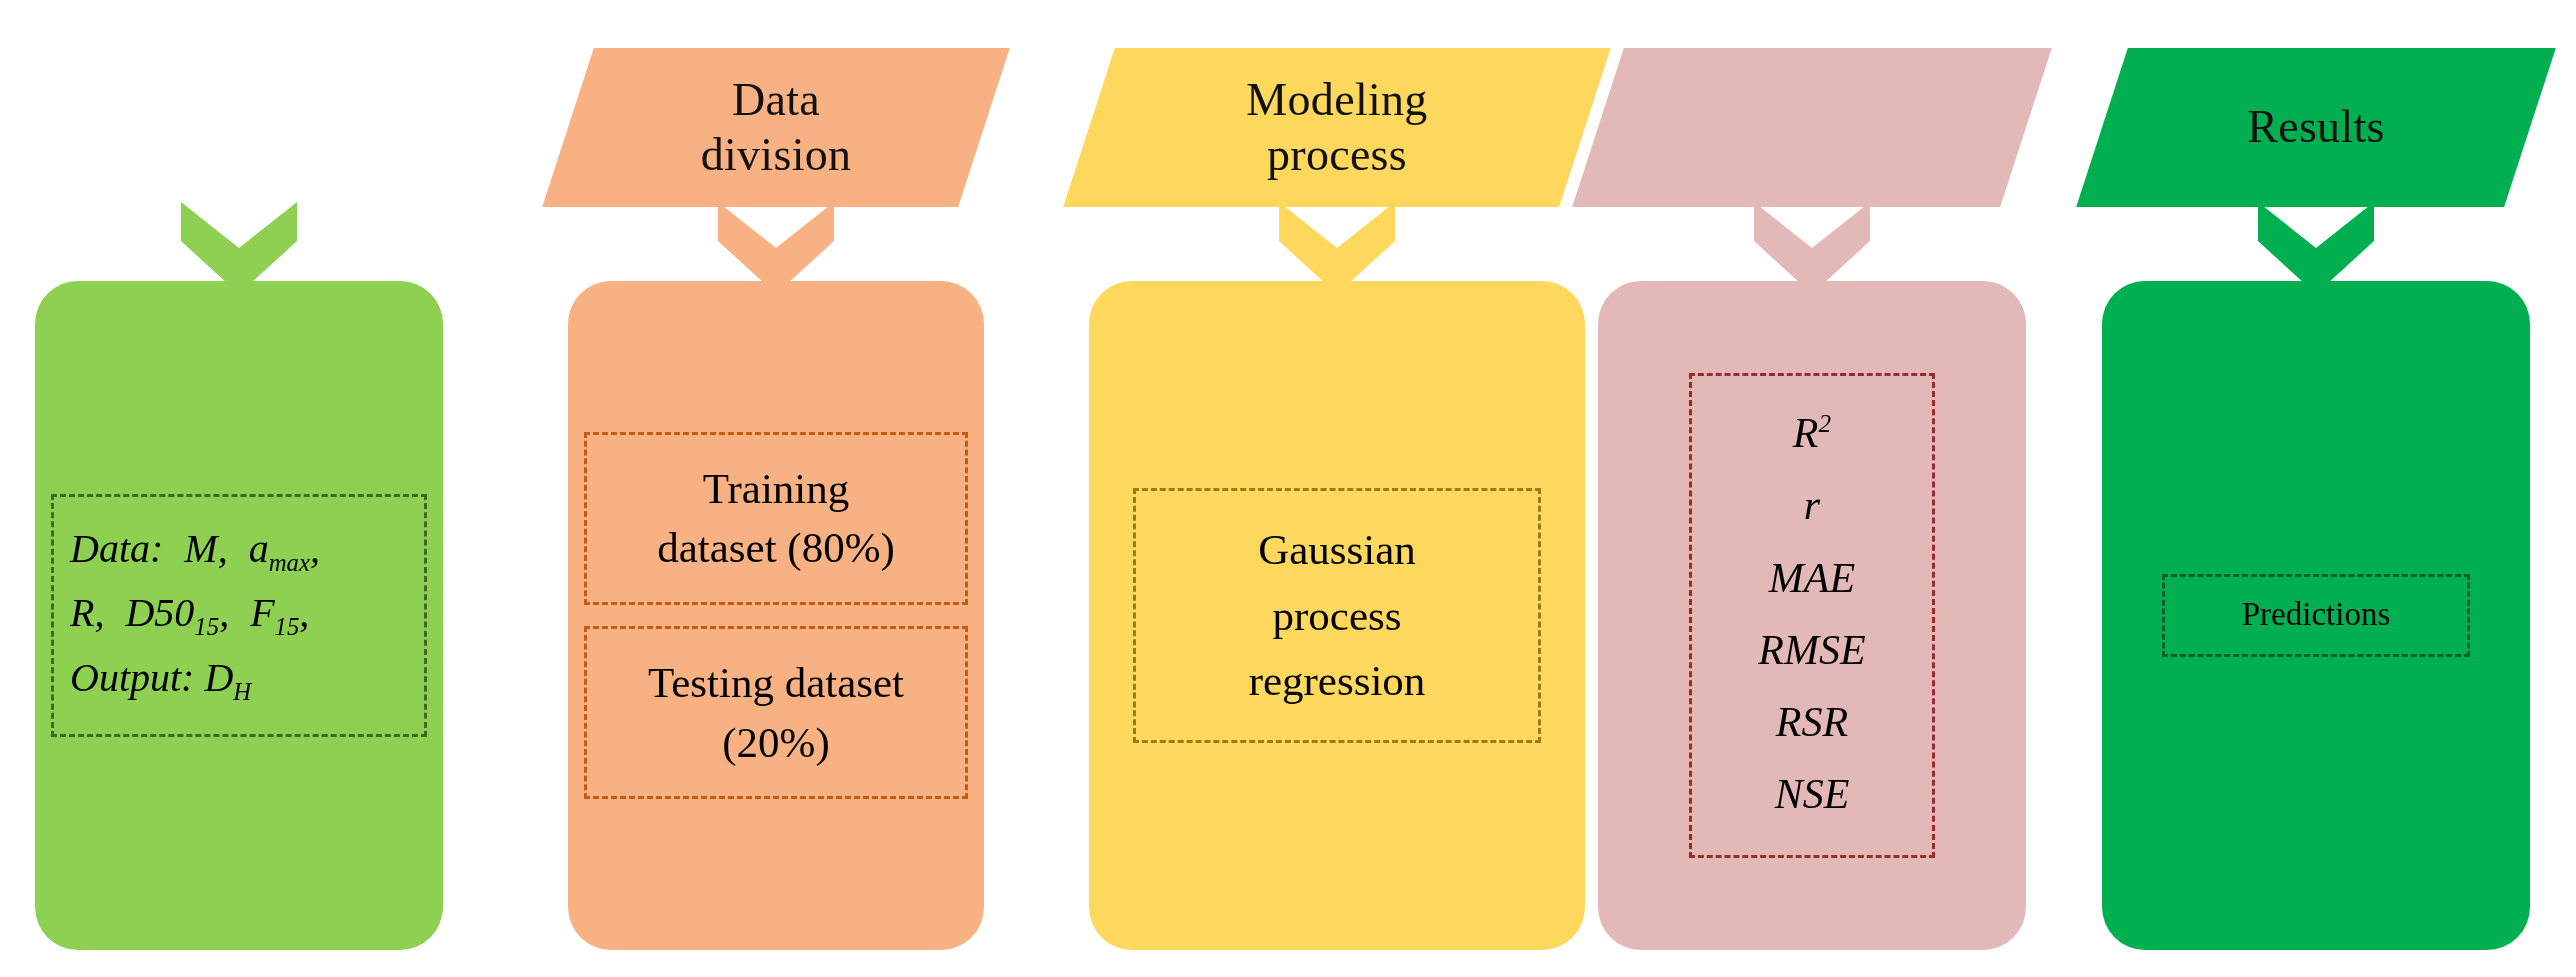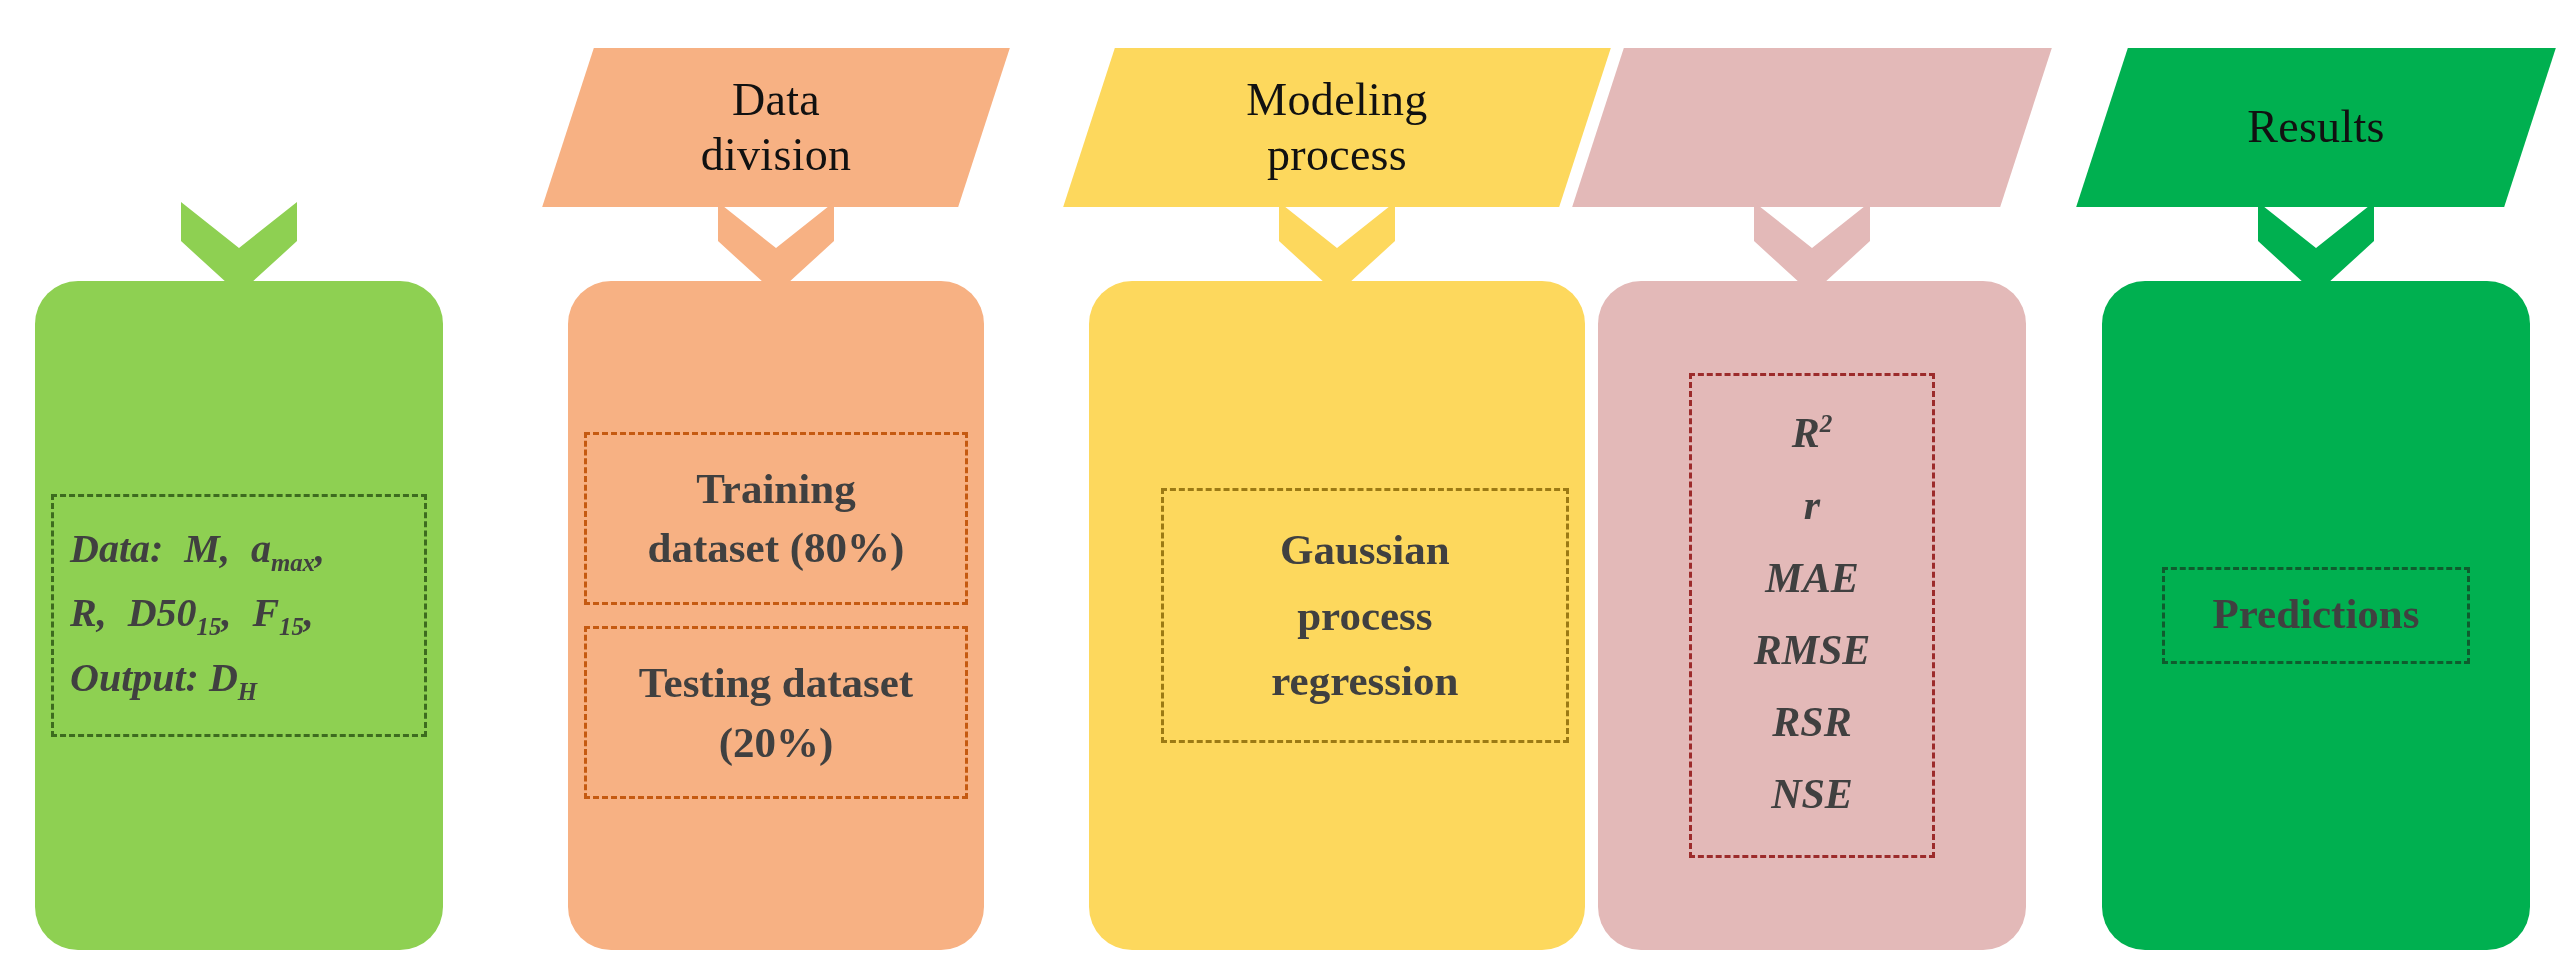--- a/index.html
+++ b/index.html
@@ -81,22 +81,21 @@
     justify-content: center;
     padding: 18.3px 16px;
   }
 
   
   .dashed-panel {
     border-style: dashed;
     border-width: 3.1px;
     box-sizing: border-box;
     text-align: center;
-    color: #404040;
-    font-weight: bold;
+    color: #000000;
   }
 
   .io-panel {
     width: 100%;
     padding: 21px 16px 23px 16px;
     font-style: italic;
     font-size: 40px;
     line-height: 1.55;
     text-align: left;
   }
@@ -124,21 +123,21 @@
     padding: 21px 9.8px 24.4px 9.8px;
     font-size: 42px;
     line-height: 1.72;
     font-style: italic;
   }
   .metrics-panel .sup { font-size: 0.6em; vertical-align: super; }
 
   .result-panel {
     width: 78%;
     padding: 16px 9.8px 18.3px 9.8px;
-    font-size: 43px;
+    font-size: 33px;
     line-height: 1.3;
   }
 </style>
 </head>
 <body>
 
 <div id="flowchart">
 
   <div class="column" style="left:35px; width:408px;">
 
@@ -201,21 +200,21 @@
         <div>process</div>
       </div>
     </div>
 
     <div class="arrow">
       <svg viewBox="0 0 100 80" preserveAspectRatio="none">
         <path d="M0 0 L0 34 L50 80 L100 34 L100 0 L50 40 Z" fill="#fdd85d"></path>
       </svg>
     </div>
 
-    <div class="body-box" style="background:#fdd85d;align-items:flex-end;">
+    <div class="body-box" style="background:#fdd85d;">
       <div class="dashed-panel model-panel" style="border-color:#9c7a14;">
         <div>Gaussian</div>
         <div>process</div>
         <div>regression</div>
       </div>
     </div>
   </div>
 
   <div class="column" style="left:1598px; width:428px;">
 

